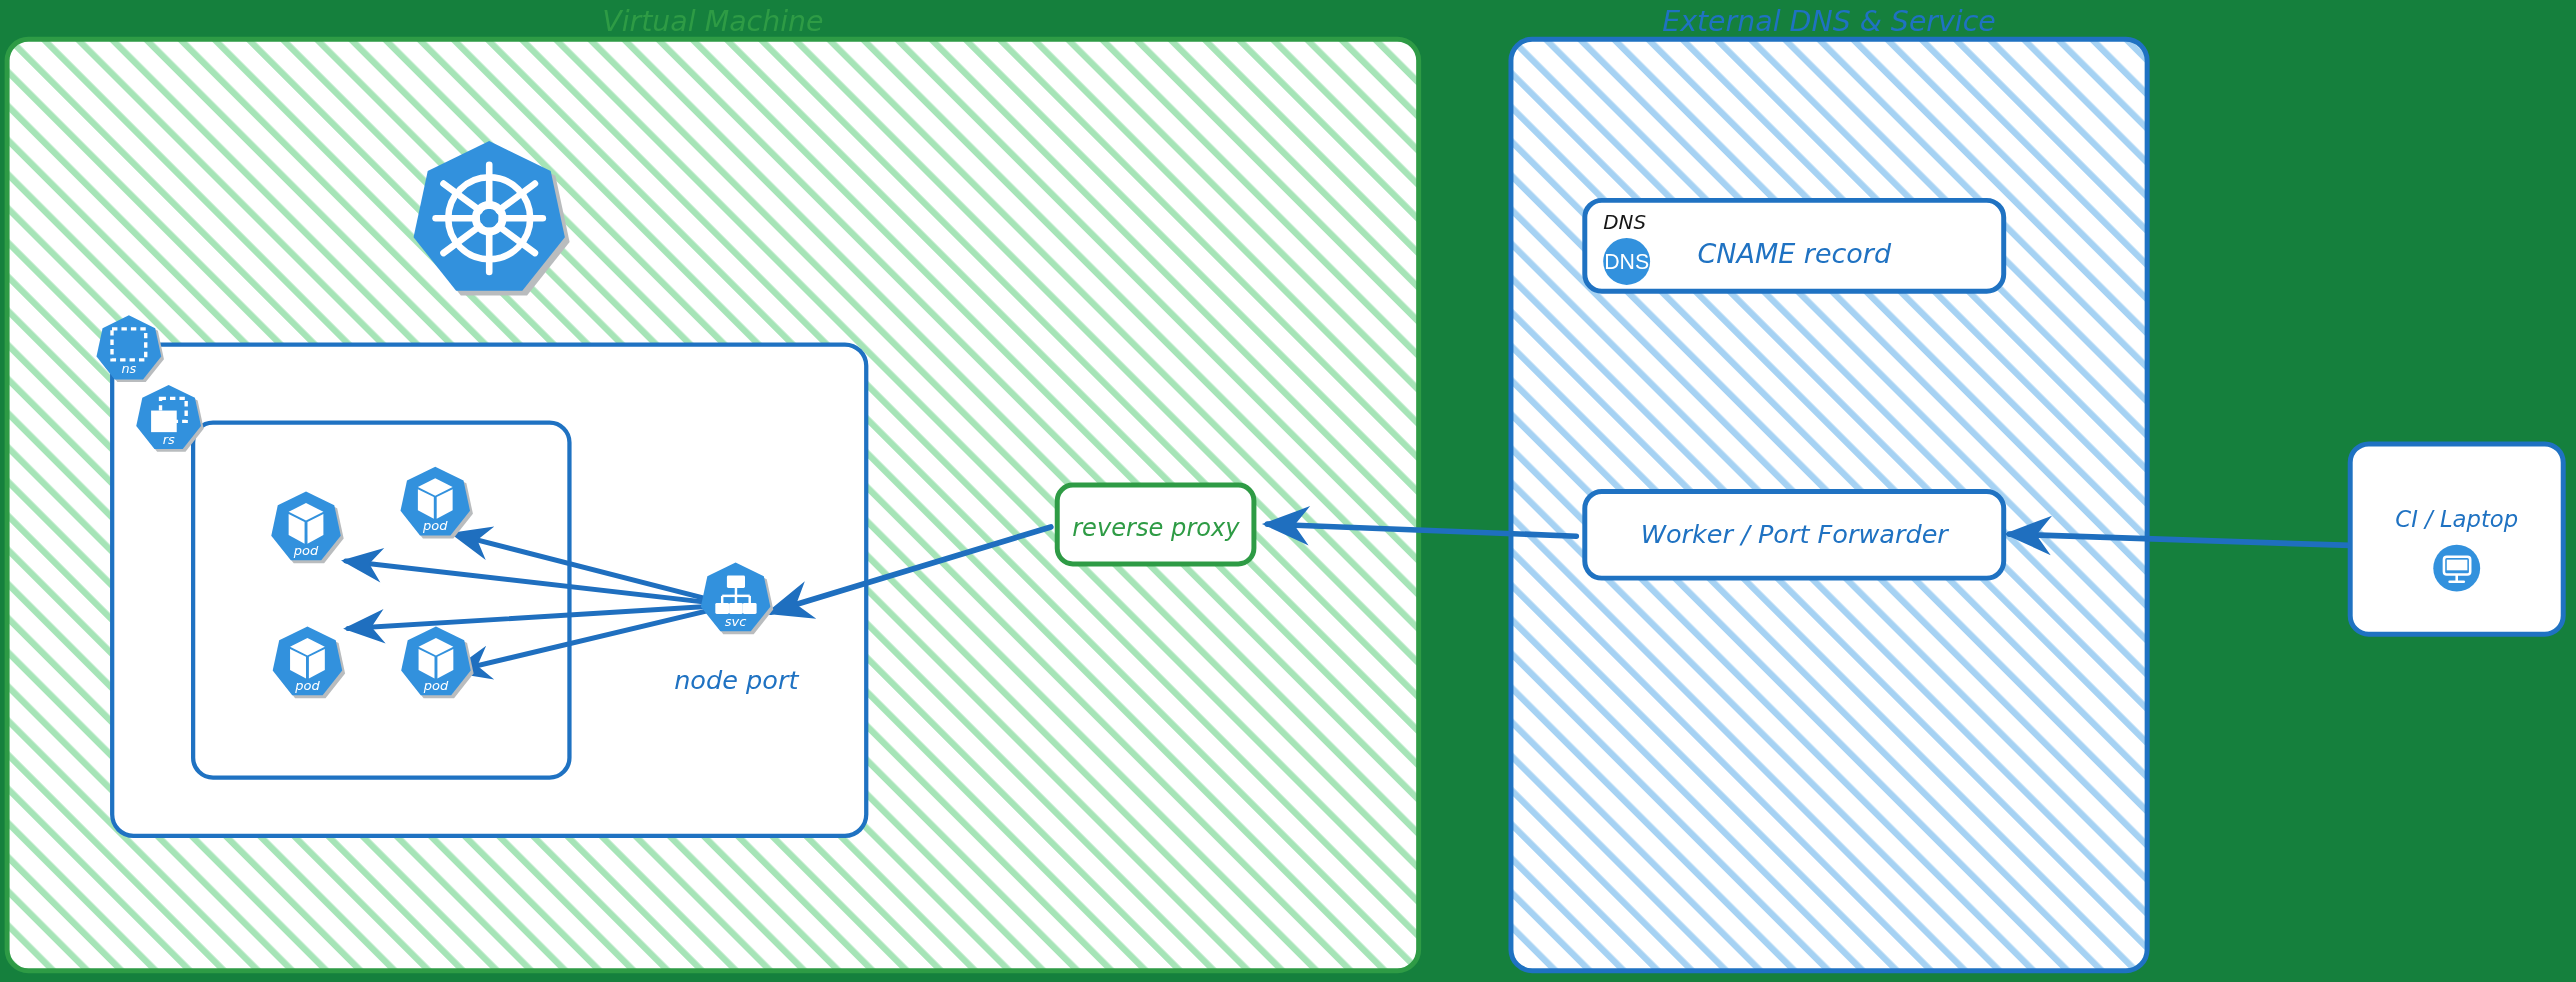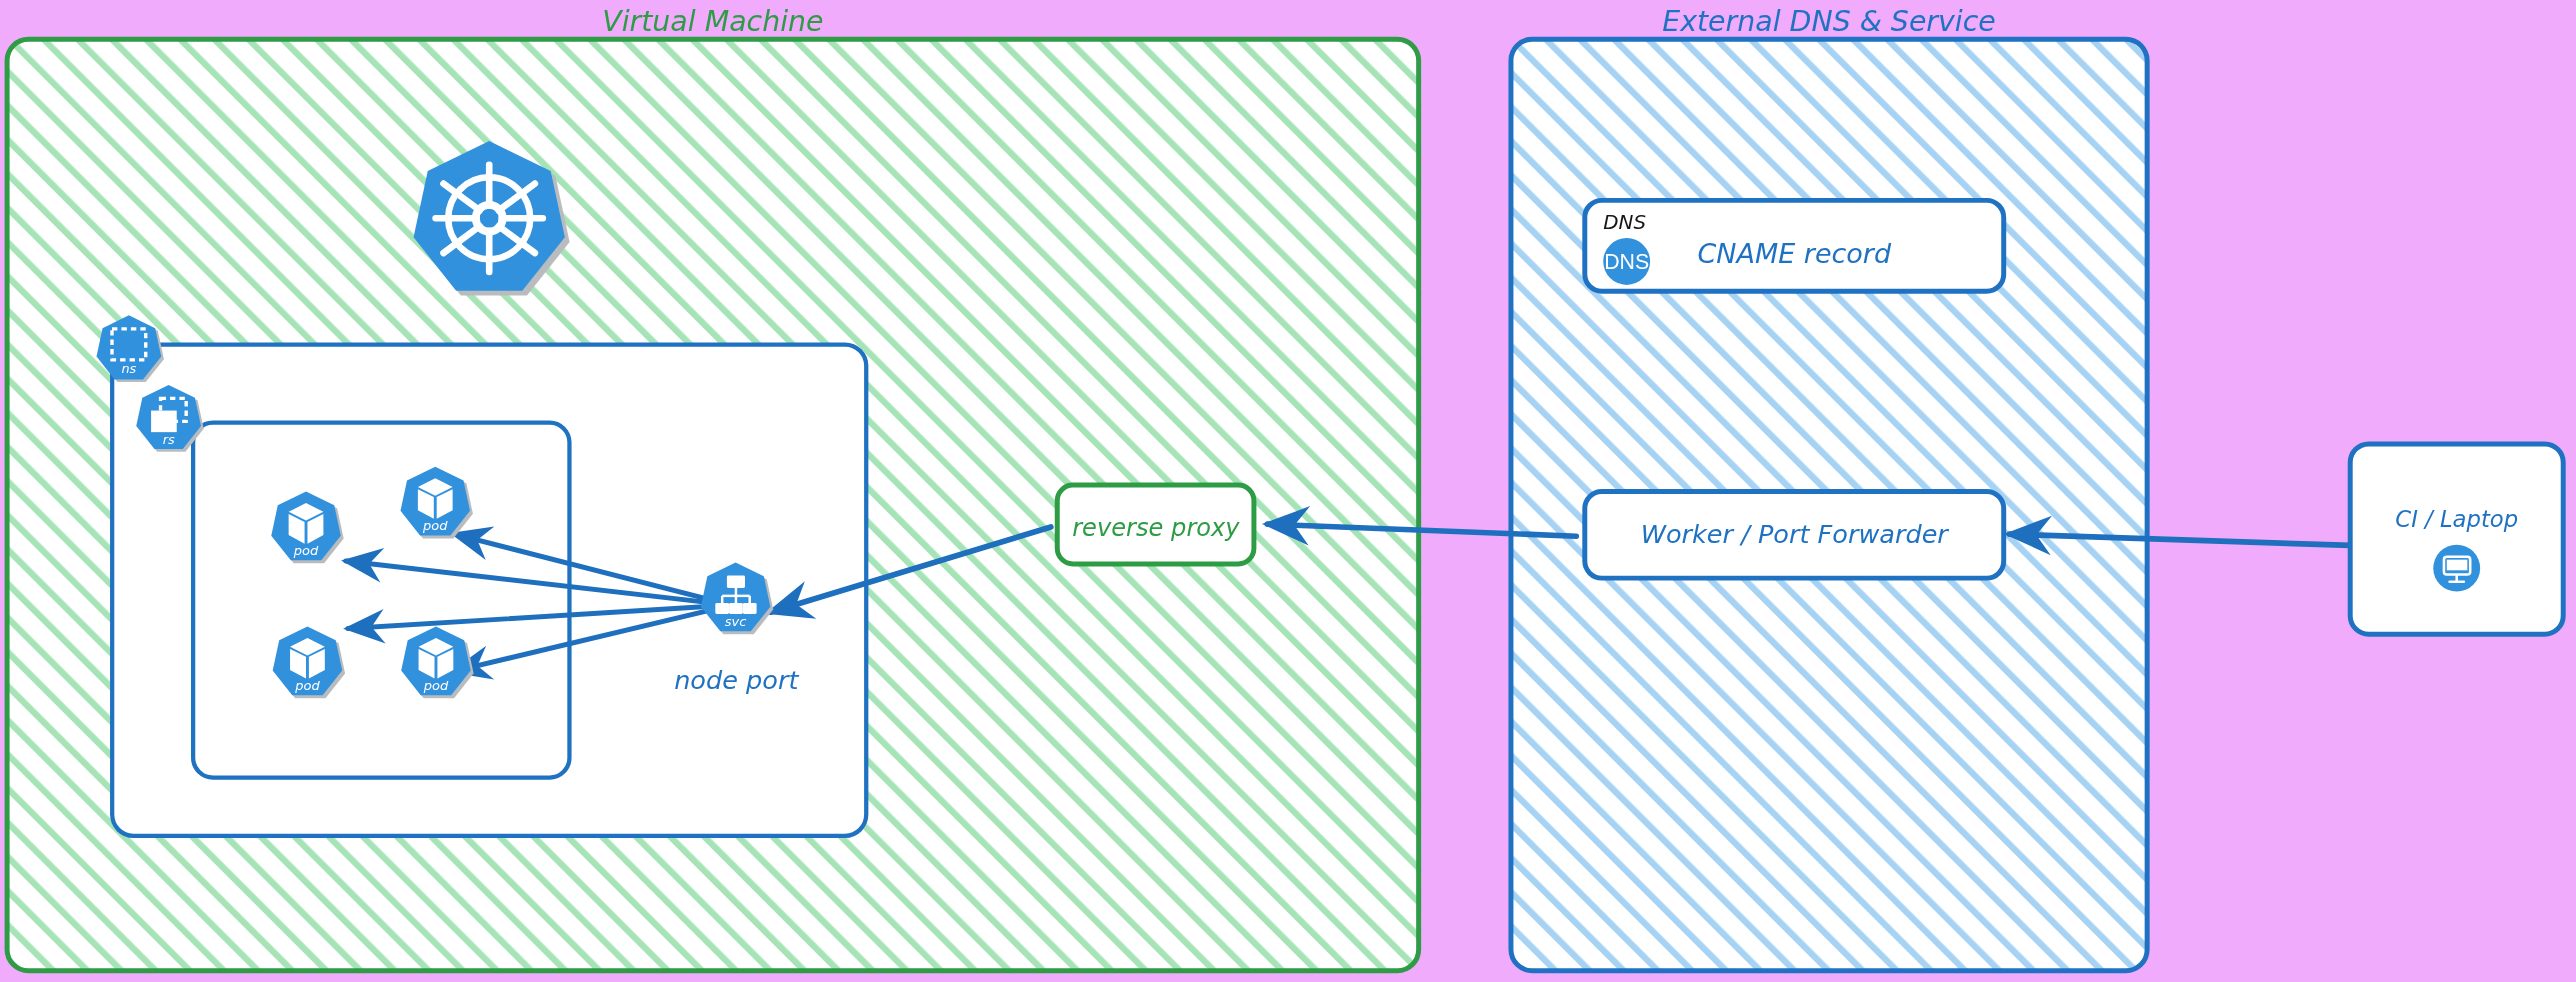--- a/index.html
+++ b/index.html
@@ -8,21 +8,21 @@
     padding: 0;
     background: #ffffff;
   }
   body {
     font-family: "DejaVu Sans", sans-serif;
   }
   #stage {
     position: relative;
     width: 2576px;
     height: 983px;
-    background: #f0abfc;
+    background: #15803d;
     overflow: hidden;
   }
   #diagram-svg {
     position: absolute;
     left: 0;
     top: 0;
     width: 2576px;
     height: 983px;
   }
   .hand {

